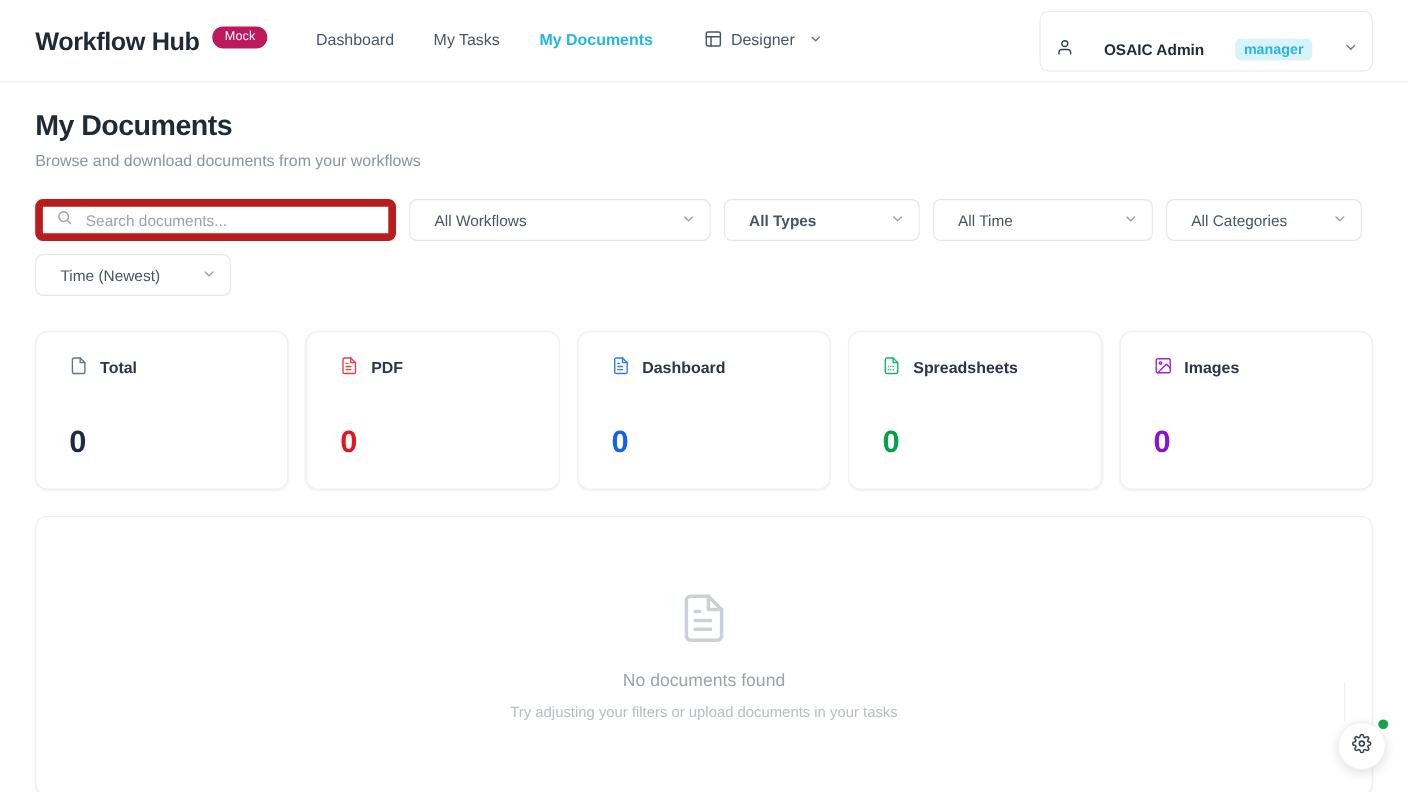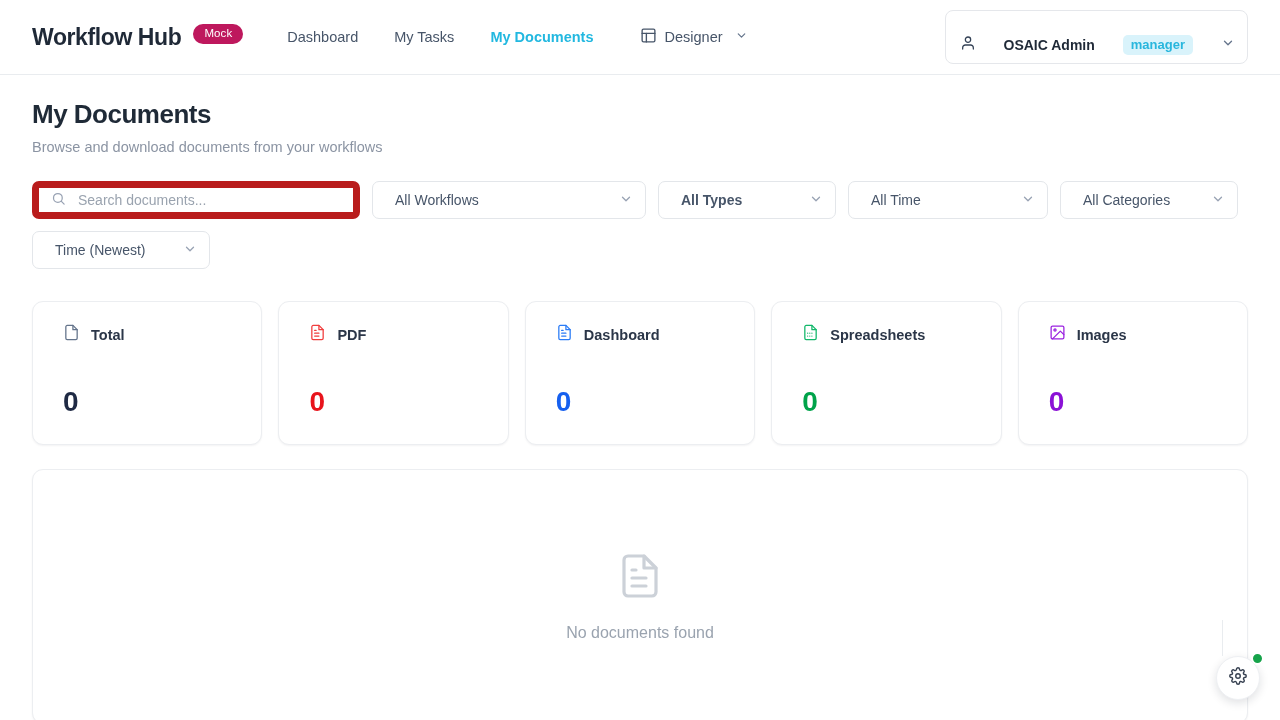--- a/index.html
+++ b/index.html
@@ -413,20 +413,21 @@
     <span>
       <svg width="48" height="48" viewBox="0 0 24 24" fill="none" stroke="#ccd1d8" stroke-width="1.6" stroke-linecap="round" stroke-linejoin="round">
         <path d="M14 2H6a2 2 0 0 0-2 2v16a2 2 0 0 0 2 2h12a2 2 0 0 0 2-2V8z"></path>
           <polyline points="14 2 14 8 20 8"></polyline>
         <line x1="8" y1="13" x2="15" y2="13"></line>
           <line x1="8" y1="17" x2="15" y2="17"></line>
           <line x1="8" y1="9" x2="10" y2="9"></line>
       </svg>
     </span>
     <div class="empty-title">No documents found</div>
+    <div class="empty-sub">Try adjusting your filters or upload documents in your tasks</div>
   </div>
 
 </div>
 
 <div class="fab-wrap">
   <div class="vline"></div>
   <div class="fab">
     <span>
       <svg width="18" height="18" viewBox="0 0 24 24" fill="none" stroke="#374151" stroke-width="1.9" stroke-linecap="round" stroke-linejoin="round">
         <circle cx="12" cy="12" r="3"></circle>

